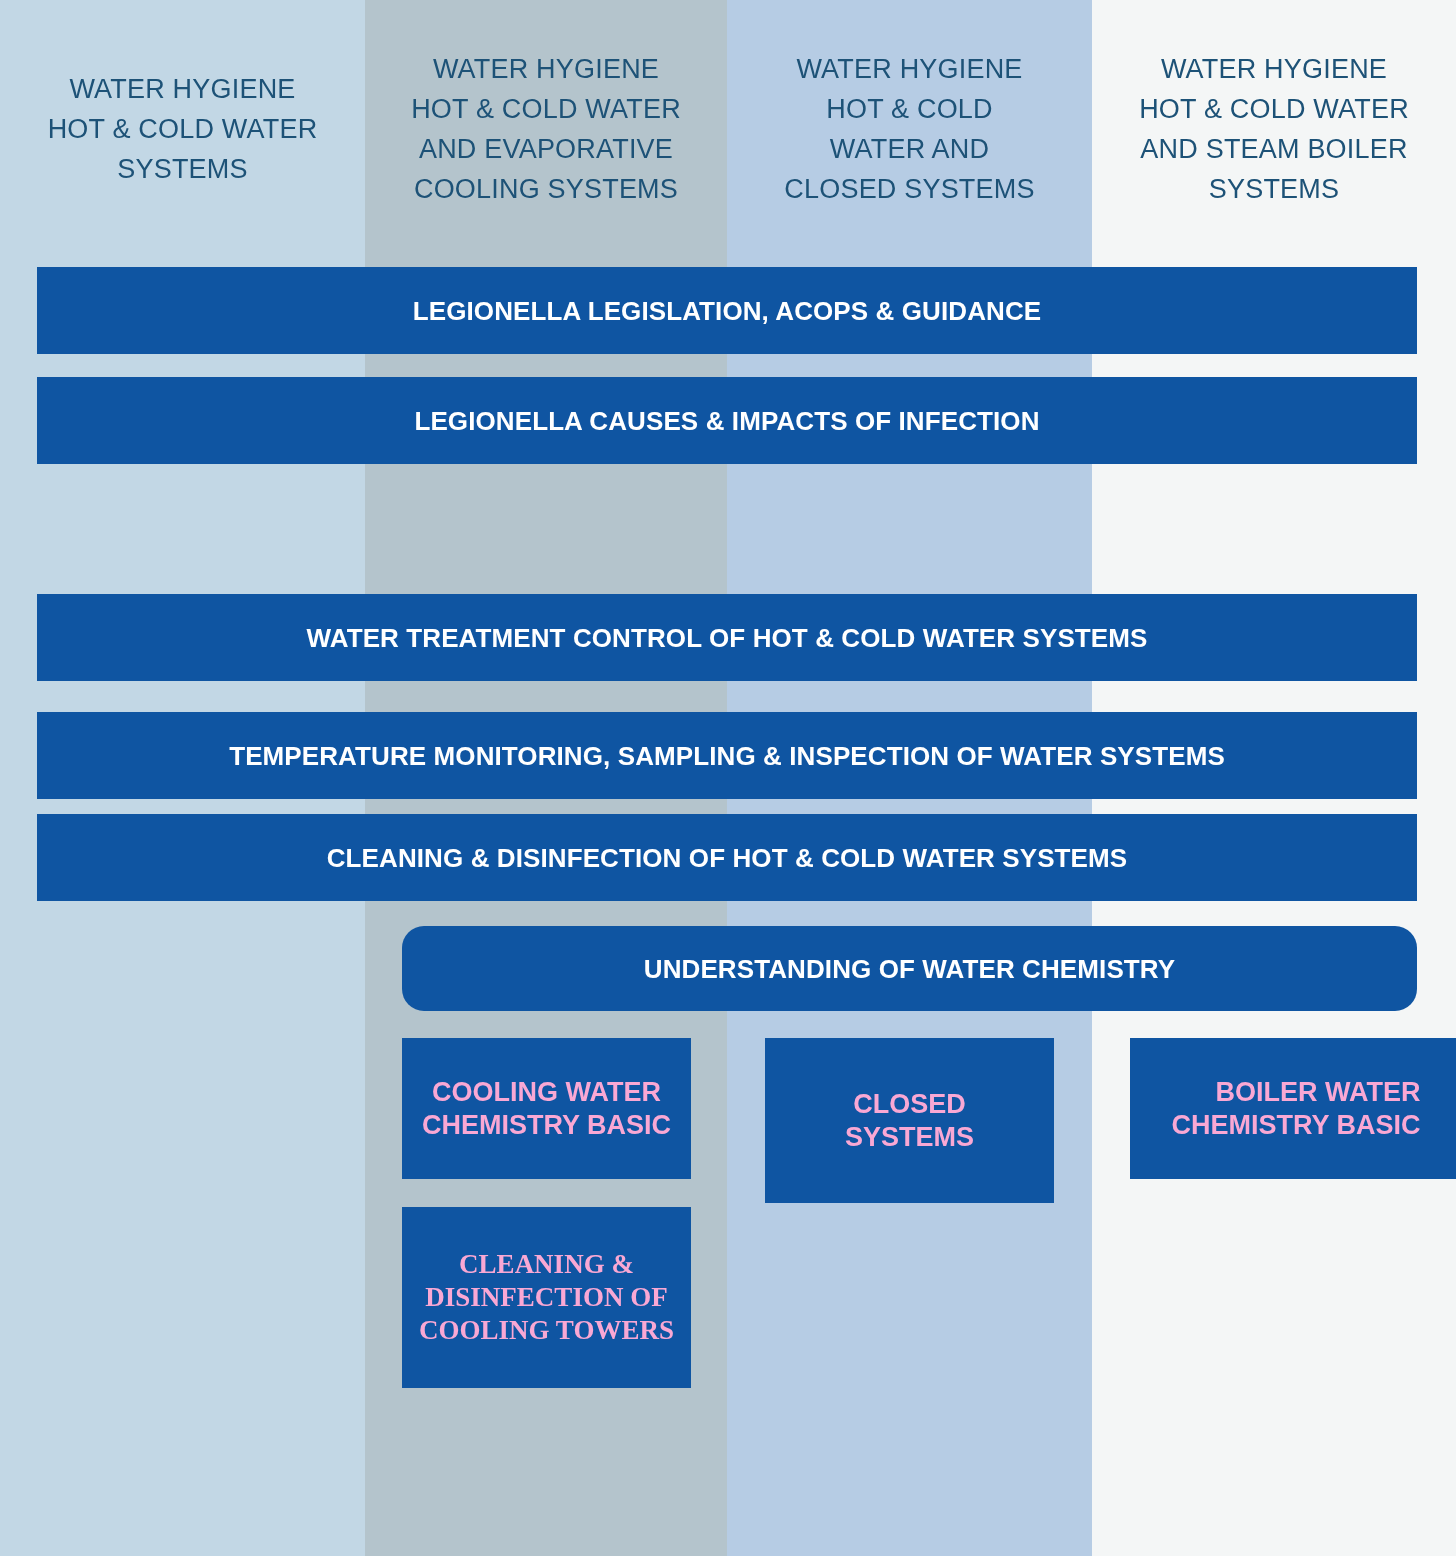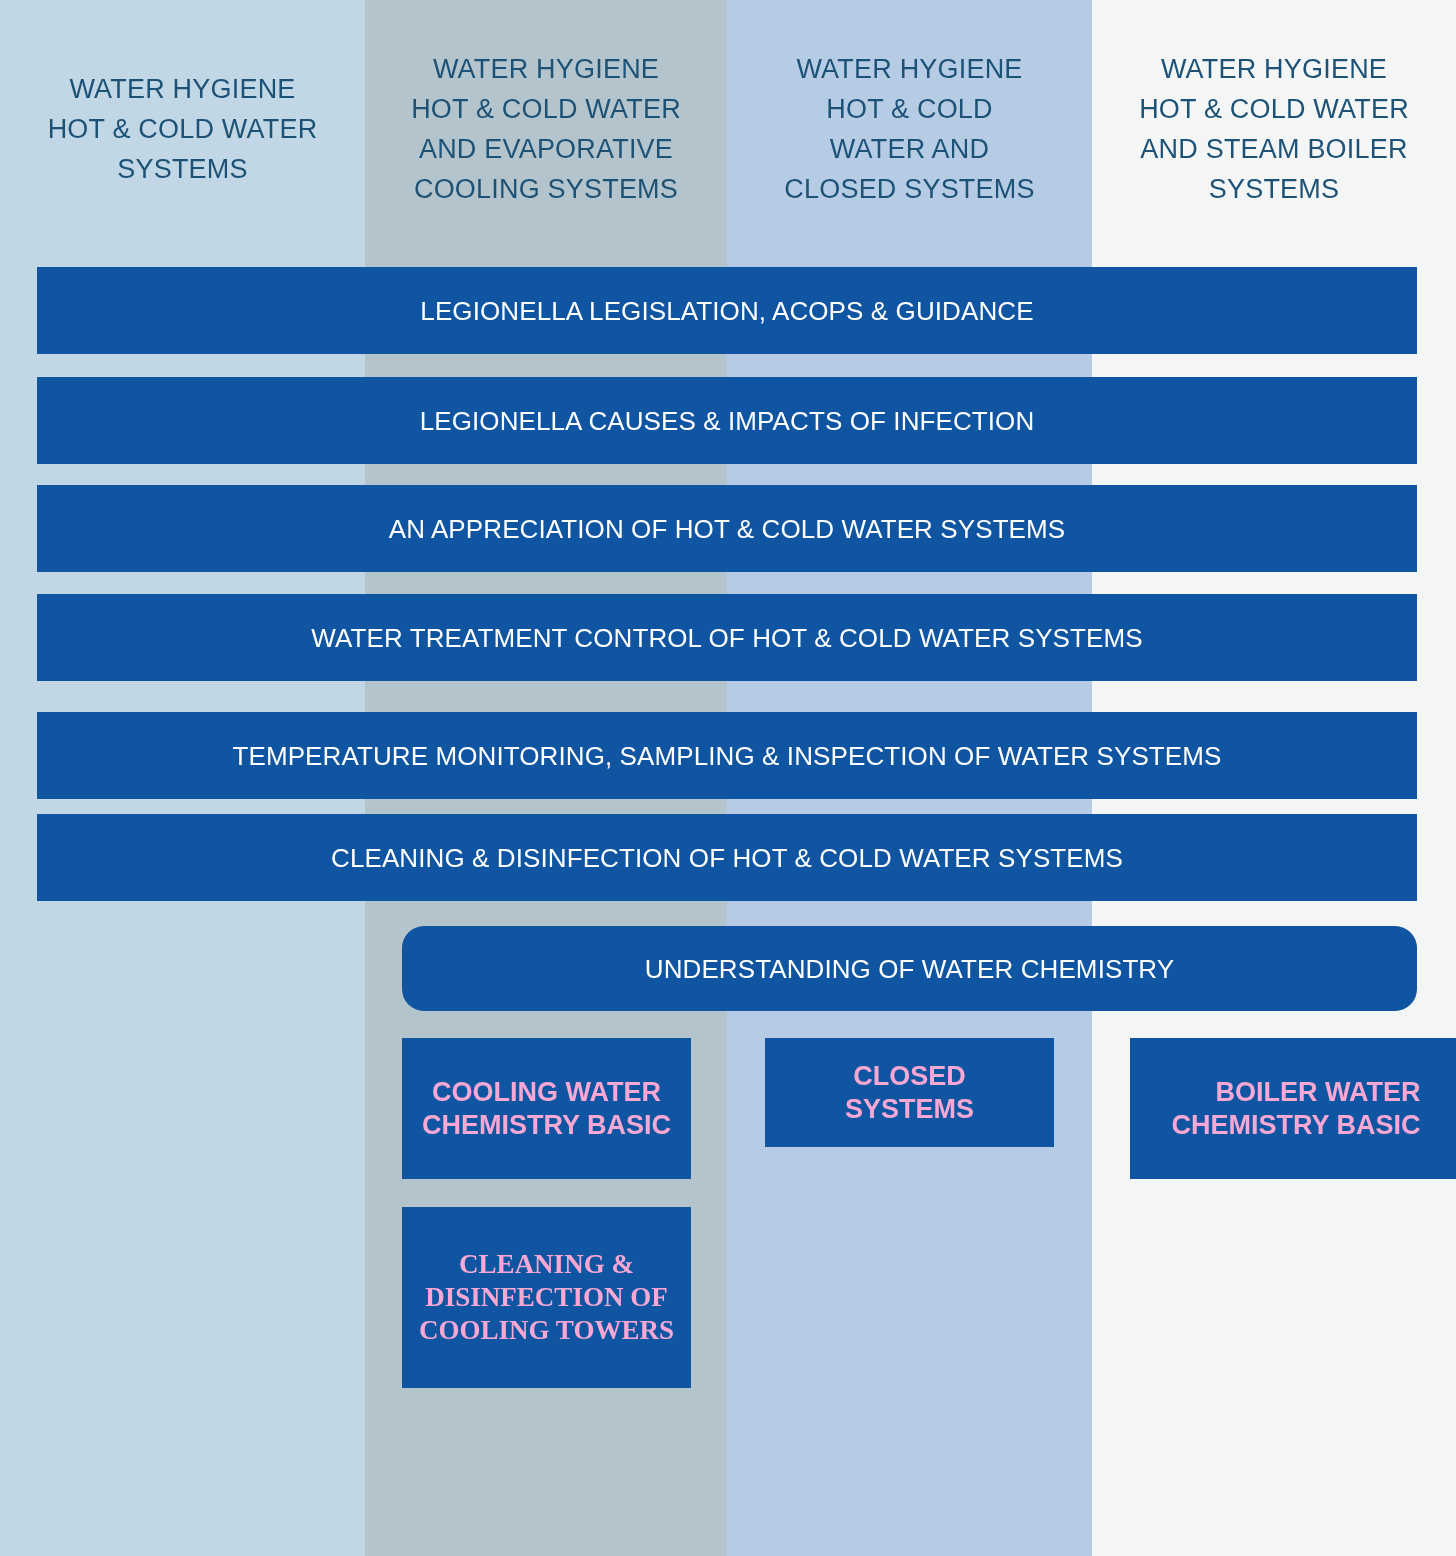--- a/index.html
+++ b/index.html
@@ -62,21 +62,21 @@
     background: #0f55a2;
     display: flex;
     align-items: center;
     justify-content: center;
     text-align: center;
     box-sizing: border-box;
     padding: 0 12px;
   }
   .bar .btext {
     color: #ffffff;
-    font-weight: normal;
+    font-weight: bold;
     font-size: 26px;
     line-height: 32px;
     letter-spacing: 0.1px;
     text-transform: uppercase;
     white-space: pre-line;
   }
   .bar.full  { left: 37px;  width: 1380px; height: 87px; }
   .bar.chem  { left: 402px; width: 1015px; height: 85px; top: 926px; border-radius: 22px; }
   .bar.qa    { left: 37px;  width: 1380px; height: 85px; top: 1414px; }
 
@@ -100,21 +100,21 @@
   }
   .box .btext {
     color: #f9a8d4;
     font-weight: bold;
     font-size: 27px;
     line-height: 33px;
     text-transform: uppercase;
     white-space: pre-line;
   }
   .box.cooling  { left: 402px;  top: 1038px; width: 289px; height: 141px; }
-  .box.closed   { left: 765px;  top: 1038px; width: 289px; height: 109px; }
+  .box.closed   { left: 765px;  top: 1038px; width: 289px; height: 165px; }
   .box.boiler   { left: 1130px; top: 1038px; width: 332px; height: 141px; text-align: right; }
   .box.towers   { left: 402px;  top: 1207px; width: 289px; height: 181px; font-family: Liberation Serif, serif; }
 </style>
 </head>
 <body>
 
 <div id="stage">
 
   <div class="col-bg c1"></div>
   <div class="col-bg c2"></div>
@@ -144,23 +144,20 @@
 AND STEAM BOILER
 SYSTEMS</div>
   </div>
 
   <div class="bar full r1">
     <div class="btext">LEGIONELLA LEGISLATION, ACOPs &amp; GUIDANCE</div>
   </div>
   <div class="bar full r2">
     <div class="btext">LEGIONELLA CAUSES &amp; IMPACTS OF INFECTION</div>
   </div>
-  <div class="bar full r3">
-    <div class="btext">AN APPRECIATION OF HOT &amp; COLD WATER SYSTEMS</div>
-  </div>
   <div class="bar full r4">
     <div class="btext">WATER TREATMENT CONTROL OF HOT &amp; COLD WATER SYSTEMS</div>
   </div>
   <div class="bar full r5">
     <div class="btext">TEMPERATURE MONITORING, SAMPLING &amp; INSPECTION OF WATER SYSTEMS</div>
   </div>
   <div class="bar full r6">
     <div class="btext">CLEANING &amp; DISINFECTION OF HOT &amp; COLD WATER SYSTEMS</div>
   </div>
 

